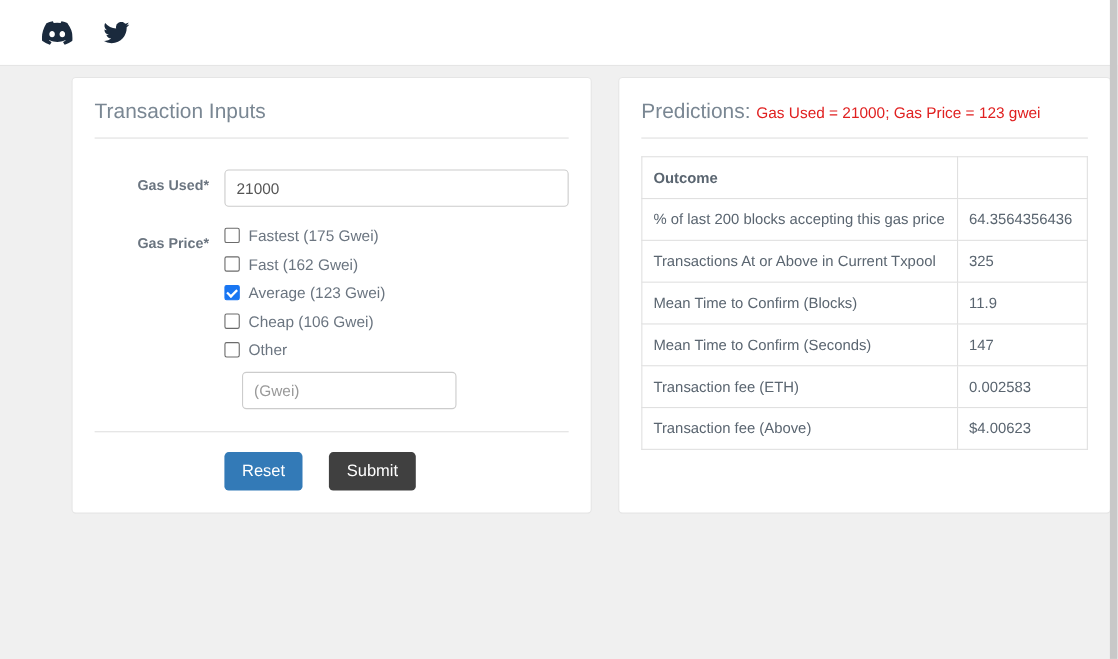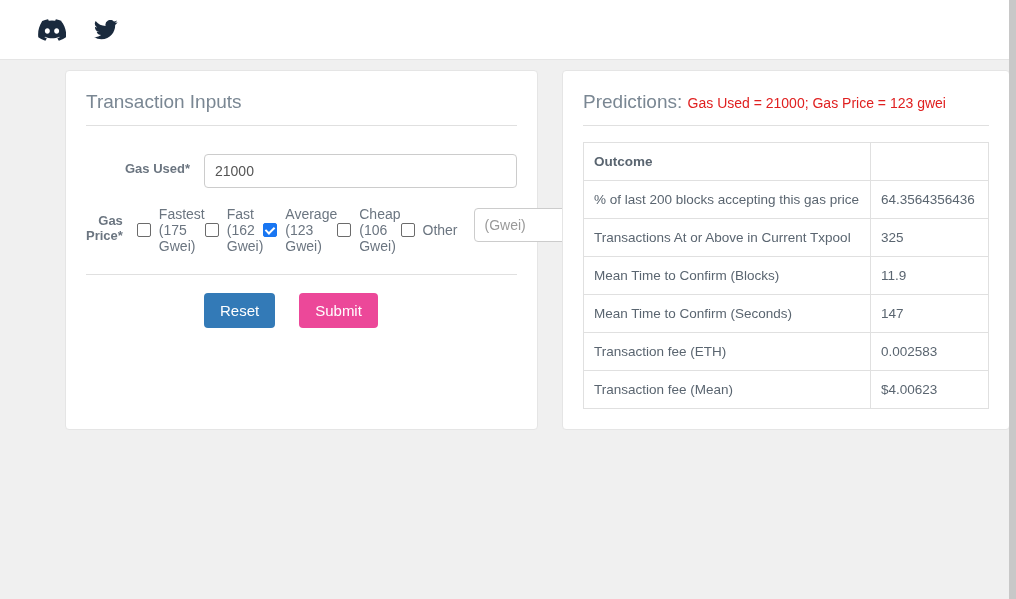--- a/index.html
+++ b/index.html
@@ -80,22 +80,22 @@
     padding: 0 10px;
     font-size: 14px;
     color: #555;
   }
   input[type="text"].small {
     width: 195px;
   }
   input::placeholder { color: #999; }
   .checkbox-group {
     display: flex;
-    flex-direction: row;
-    gap: 0;
+    flex-direction: column;
+    gap: 10px;
   }
   .checkbox-row {
     display: flex;
     align-items: center;
     gap: 8px;
     font-size: 14px;
     color: #6b7580;
   }
   .chk {
     width: 14px;
@@ -241,21 +241,21 @@
           </label>
           <div class="other-input-wrap">
             <input type="text" class="small" placeholder="(Gwei)" style="">
           </div>
         </div>
       </div>
     </div>
 
     <div class="btn-row">
       <button class="btn btn-reset">Reset</button>
-      <button class="btn" style="background:#ec4899">Submit</button>
+      <button class="btn" style="background:#404040">Submit</button>
     </div>
   </div>
 
   <div class="card card-right">
     <div class="pred-header">
       <span>Predictions:</span>
       <span class="red">Gas Used = 21000; Gas Price = 123 gwei</span>
     </div>
     <hr>
     <table class="pred">
@@ -280,21 +280,21 @@
         </tr>
         <tr>
           <td>Mean Time to Confirm (Seconds)</td>
           <td class="val">147</td>
         </tr>
         <tr>
           <td>Transaction fee (ETH)</td>
           <td class="val">0.002583</td>
         </tr>
         <tr>
-          <td>Transaction fee (Mean)</td>
+          <td>Transaction fee (Above)</td>
           <td class="val">$4.00623</td>
         </tr>
       </tbody>
     </table>
   </div>
 
 </div>
 
 <div class="scroll-edge"></div>
 

